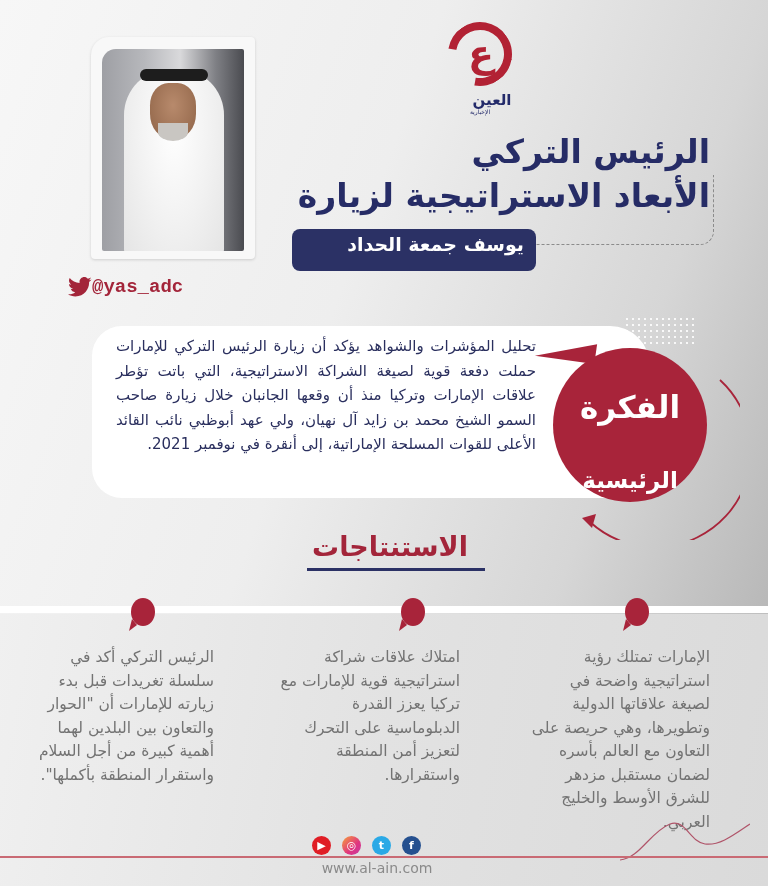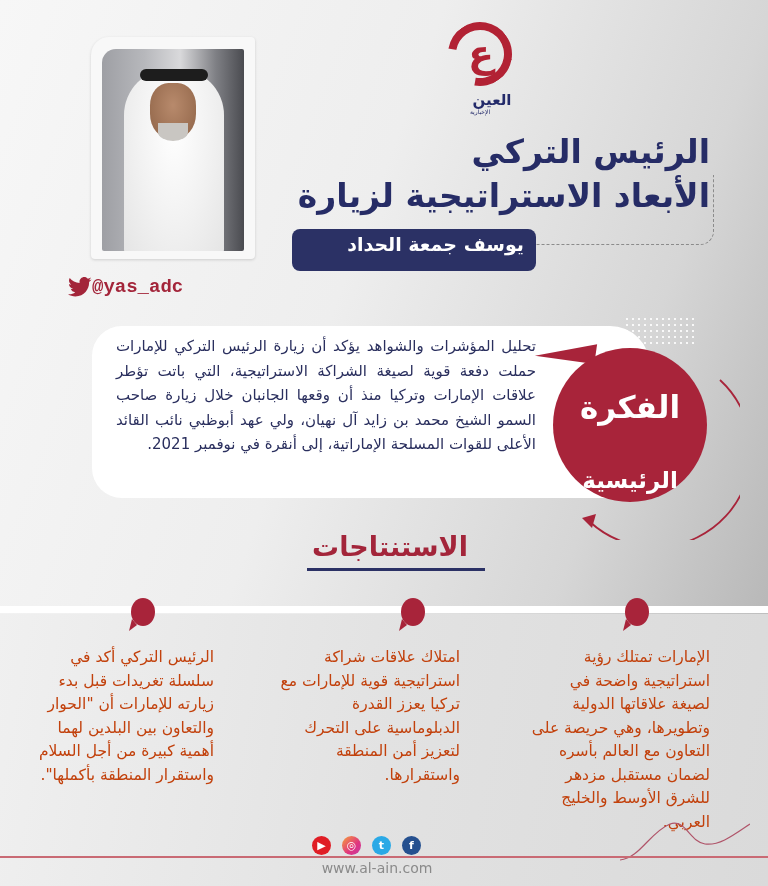--- a/index.html
+++ b/index.html
@@ -138,21 +138,21 @@
     .conc-underline {
       position: absolute; left: 307px; top: 568px; width: 178px; height: 3px; background: #2b3165;
     }
 
     
     .bubble { position: absolute; width: 28px; height: 34px; }
     .bubble svg { width: 28px; height: 34px; }
 
     .col-text {
       position: absolute; direction: rtl; text-align: right;
-      font-size: 15.5px; line-height: 23.5px; color: #c2410c;
+      font-size: 15.5px; line-height: 23.5px; color: #737373;
     }
 
     .squiggle { position: absolute; left: 620px; top: 812px; width: 130px; height: 50px; }
 
     .footer-line {
       position: absolute; left: 0; top: 856px; width: 768px; height: 1.5px; background: #c96a74;
     }
     .socials { position: absolute; left: 312px; top: 836px; display: flex; gap: 11px; }
     .soc {
       width: 19px; height: 19px; border-radius: 50%; display: flex; align-items: center; justify-content: center;

